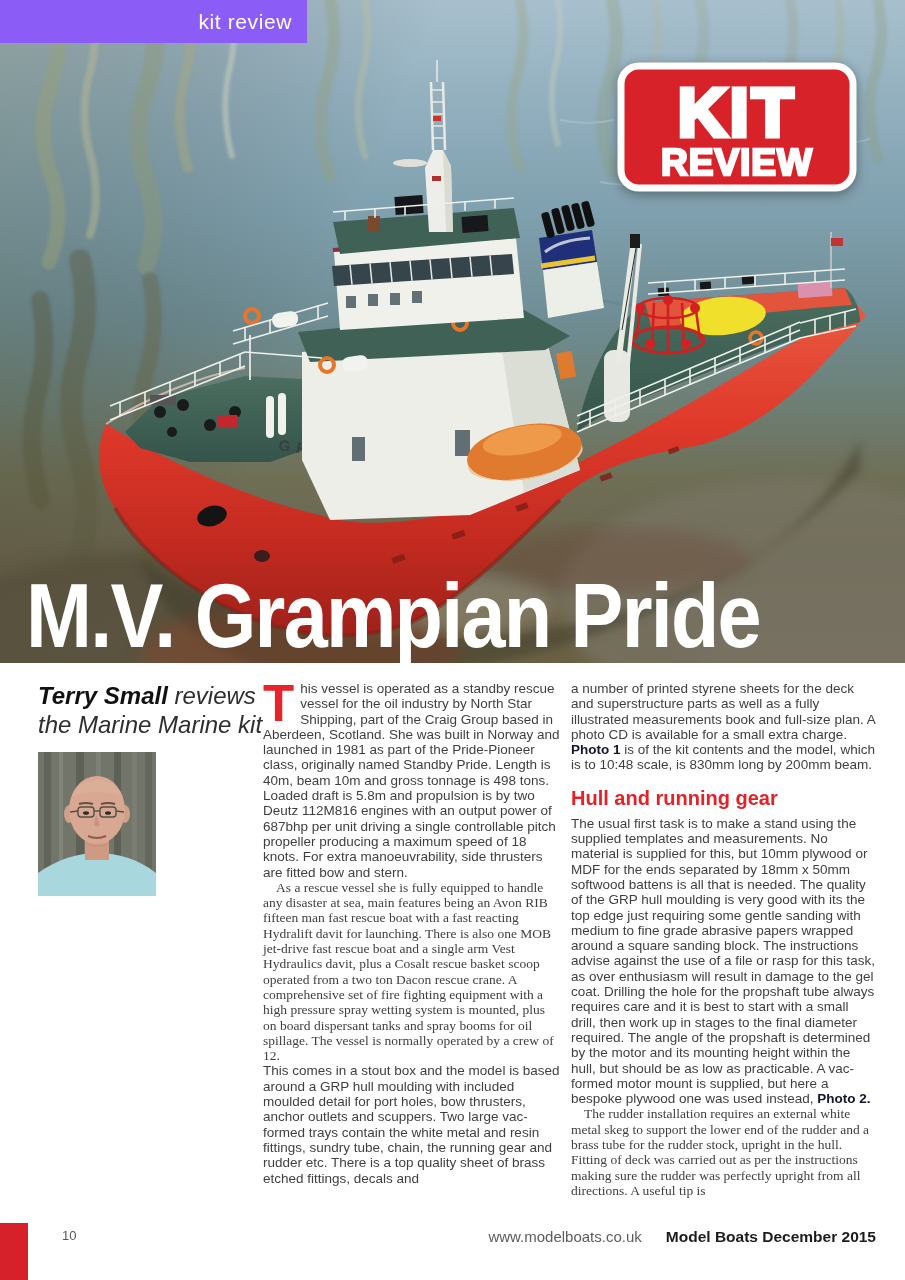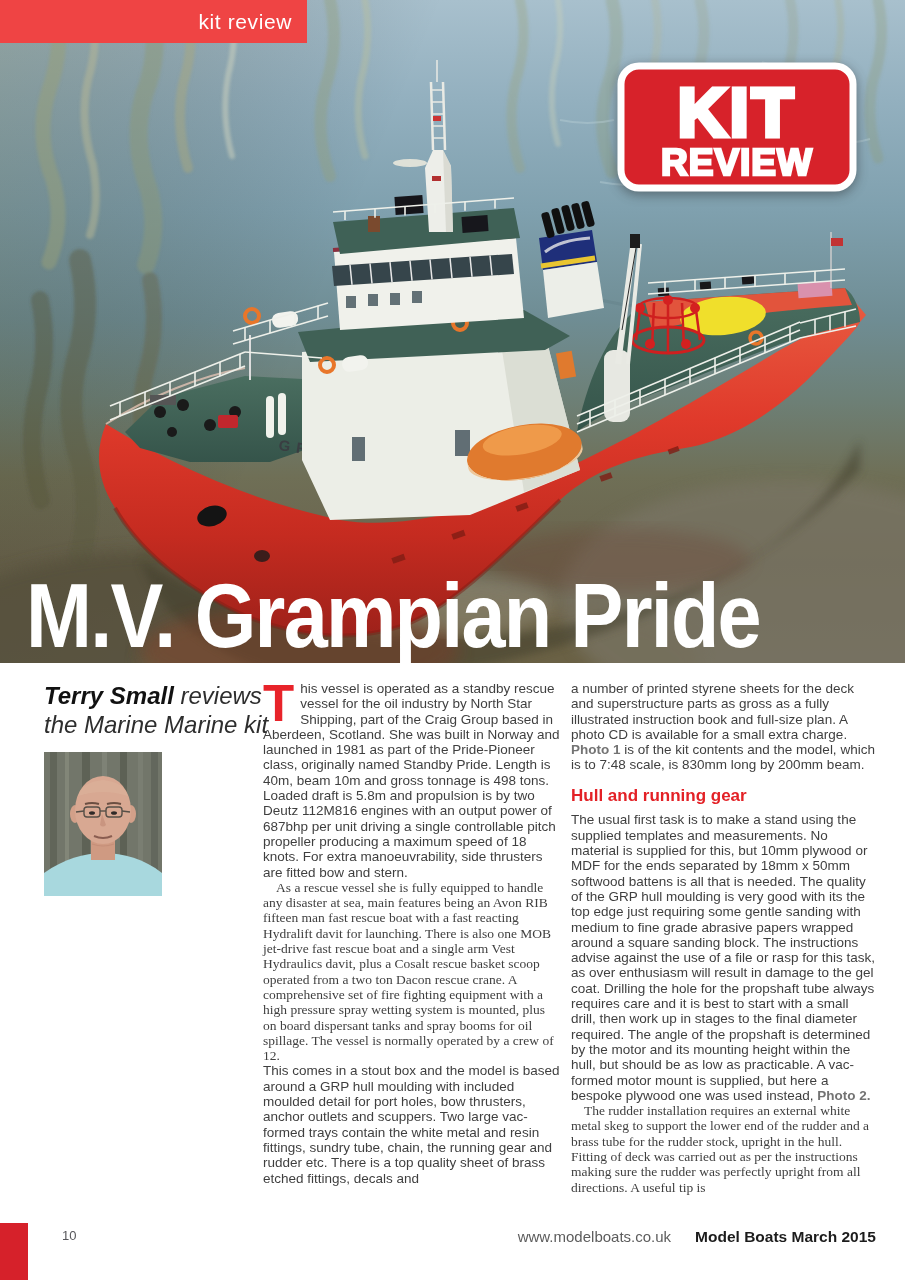--- a/index.html
+++ b/index.html
@@ -3,47 +3,47 @@
 <meta charset="utf-8">
 <style>
   html,body{margin:0;padding:0;background:#ffffff;}
   .page{position:relative;width:905px;height:1280px;background:#ffffff;overflow:hidden;
         font-family:"Liberation Sans",sans-serif;}
 
   
   .photo{position:absolute;left:0;top:0;width:905px;height:663px;overflow:hidden;}
   .photo svg{display:block;}
 
-  .kicker{position:absolute;left:0;top:0;width:307px;height:43px;background:#ef4444;
+  .kicker{position:absolute;left:0;top:0;width:307px;height:43px;background:#8b5cf6;
           display:flex;align-items:center;justify-content:flex-end;box-sizing:border-box;
           padding-right:15px;color:#fff;font-size:21px;letter-spacing:.6px;}
 
   .badge{position:absolute;left:617px;top:62px;width:212px;height:130px;
          filter:drop-shadow(0 3px 6px rgba(30,30,30,.45));}
 
   .hero-title{position:absolute;left:26px;bottom:2px;margin:0;color:#ffffff;
               font-size:90px;font-weight:bold;letter-spacing:-2px;line-height:1;
               white-space:nowrap;transform:scaleX(.88);transform-origin:left bottom;}
 
   
   .col{position:absolute;color:#3f3f3f;font-size:13.5px;line-height:15.3px;}
   .col p{margin:0;}
-  .col1{left:26px;top:681px;width:226px;padding-left:18px;}
+  .col1{left:20px;top:681px;width:226px;padding-left:18px;}
   .col2{left:263px;top:681px;width:298px;}
   .col3{left:571px;top:681px;width:306px;}
 
   .byline{font-style:italic;font-size:24px;line-height:29px;color:#2e2e2e;margin:0;}
   .byline .author{font-weight:bold;color:#111;}
   .portrait{margin-top:13px;width:118px;height:144px;}
 
   .dropcap{float:left;color:#e8232a;font-weight:bold;font-size:51px;line-height:41px;
            padding:2px 6px 0 0;}
   .indent{text-indent:13px;font-family:Liberation Serif, serif;}
-  .section{color:#e32126;font-size:17px;font-weight:bold;margin:14px 0 7px 0;line-height:1.1;}
-  .bold-ref{font-weight:bold;color:#737373;}
+  .section{color:#e32126;font-size:20px;font-weight:bold;margin:14px 0 7px 0;line-height:1.1;}
+  .bold-ref{font-weight:bold;color:#0f172a;}
 
   
   .footer-red-tab{position:absolute;left:0;top:1223px;width:28px;height:57px;background:#d6212a;}
   .page-number{position:absolute;left:62px;top:1228px;font-size:13px;color:#57575b;}
   .footer-right{position:absolute;right:29px;top:1228px;display:flex;gap:24px;align-items:baseline;}
   .footer-site{font-size:15px;color:#5c5c5c;}
   .footer-issue{font-size:15.5px;font-weight:bold;color:#1c1c1c;}
 </style>
 </head>
 <body>
@@ -399,26 +399,26 @@
 
   <div class="col col2">
     <p>
       <span class="dropcap">T</span><span>his vessel is operated as a standby rescue vessel for the oil industry by North Star Shipping, part of the Craig Group based in Aberdeen, Scotland. She was built in Norway and launched in 1981 as part of the Pride-Pioneer class, originally named Standby Pride. Length is 40m, beam 10m and gross tonnage is 498 tons. Loaded draft is 5.8m and propulsion is by two Deutz 112M816 engines with an output power of 687bhp per unit driving a single controllable pitch propeller producing a maximum speed of 18 knots. For extra manoeuvrability, side thrusters are fitted bow and stern.</span>
     </p>
     <p class="indent">As a rescue vessel she is fully equipped to handle any disaster at sea, main features being an Avon RIB fifteen man fast rescue boat with a fast reacting Hydralift davit for launching. There is also one MOB jet-drive fast rescue boat and a single arm Vest Hydraulics davit, plus a Cosalt rescue basket scoop operated from a two ton Dacon rescue crane. A comprehensive set of fire fighting equipment with a high pressure spray wetting system is mounted, plus on board dispersant tanks and spray booms for oil spillage. The vessel is normally operated by a crew of 12.</p>
     <p>This comes in a stout box and the model is based around a GRP hull moulding with included moulded detail for port holes, bow thrusters, anchor outlets and scuppers. Two large vac-formed trays contain the white metal and resin fittings, sundry tube, chain, the running gear and rudder etc. There is a top quality sheet of brass etched fittings, decals and</p>
   </div>
 
   <div class="col col3">
-    <p><span>a number of printed styrene sheets for the deck and superstructure parts as gross as a fully illustrated instruction book and full-size plan. A photo CD is available for a small extra charge. </span><span class="bold-ref">Photo 1</span><span> is of the kit contents and the model, which is to 7:48 scale, is 830mm long by 200mm beam.</span></p>
+    <p><span>a number of printed styrene sheets for the deck and superstructure parts as well as a fully illustrated measurements book and full-size plan. A photo CD is available for a small extra charge. </span><span class="bold-ref">Photo 1</span><span> is of the kit contents and the model, which is to 10:48 scale, is 830mm long by 200mm beam.</span></p>
     <h2 class="section">Hull and running gear</h2>
     <p><span>The usual first task is to make a stand using the supplied templates and measurements. No material is supplied for this, but 10mm plywood or MDF for the ends separated by 18mm x 50mm softwood battens is all that is needed. The quality of the GRP hull moulding is very good with its the top edge just requiring some gentle sanding with medium to fine grade abrasive papers wrapped around a square sanding block. The instructions advise against the use of a file or rasp for this task, as over enthusiasm will result in damage to the gel coat. Drilling the hole for the propshaft tube always requires care and it is best to start with a small drill, then work up in stages to the final diameter required. The angle of the propshaft is determined by the motor and its mounting height within the hull, but should be as low as practicable. A vac-formed motor mount is supplied, but here a bespoke plywood one was used instead, </span><span class="bold-ref">Photo 2.</span></p>
     <p class="indent">The rudder installation requires an external white metal skeg to support the lower end of the rudder and a brass tube for the rudder stock, upright in the hull. Fitting of deck was carried out as per the instructions making sure the rudder was perfectly upright from all directions. A useful tip is</p>
   </div>
 
   <div class="footer-red-tab"></div>
   <span class="page-number">10</span>
   <div class="footer-right">
     <span class="footer-site">www.modelboats.co.uk</span>
-    <span class="footer-issue">Model Boats March 2015</span>
+    <span class="footer-issue">Model Boats December 2015</span>
   </div>
 
 </div>
 
 </body></html>

